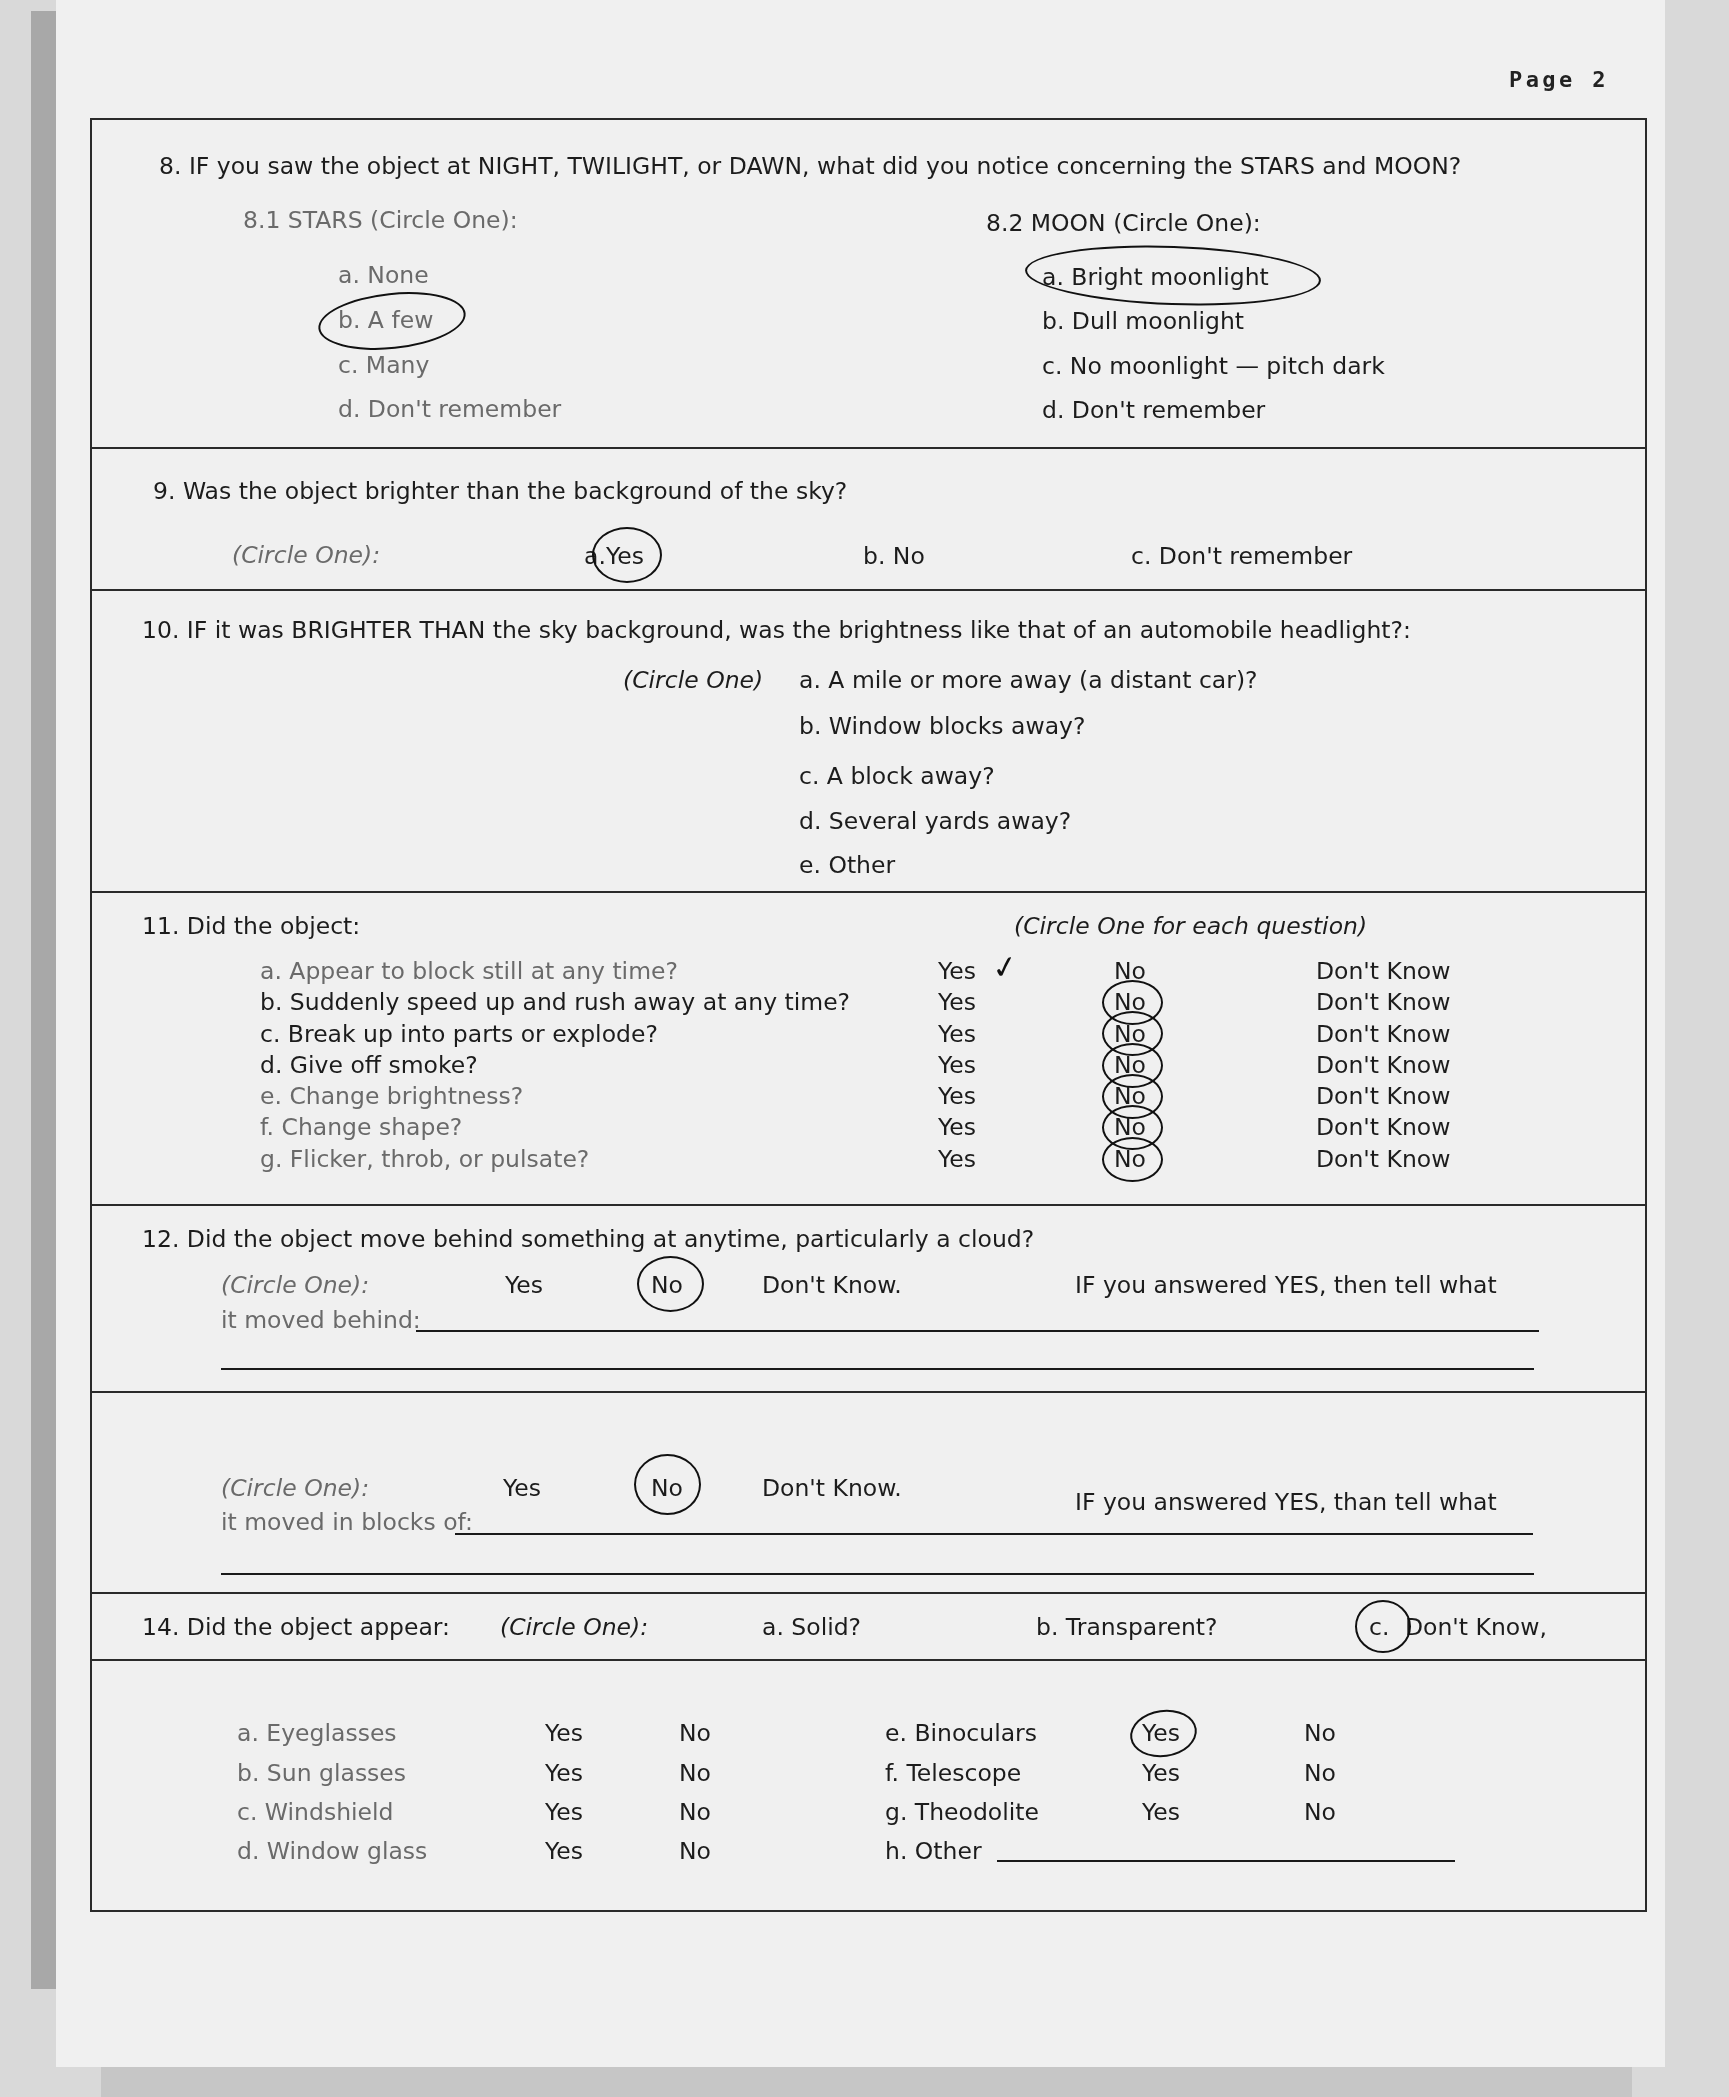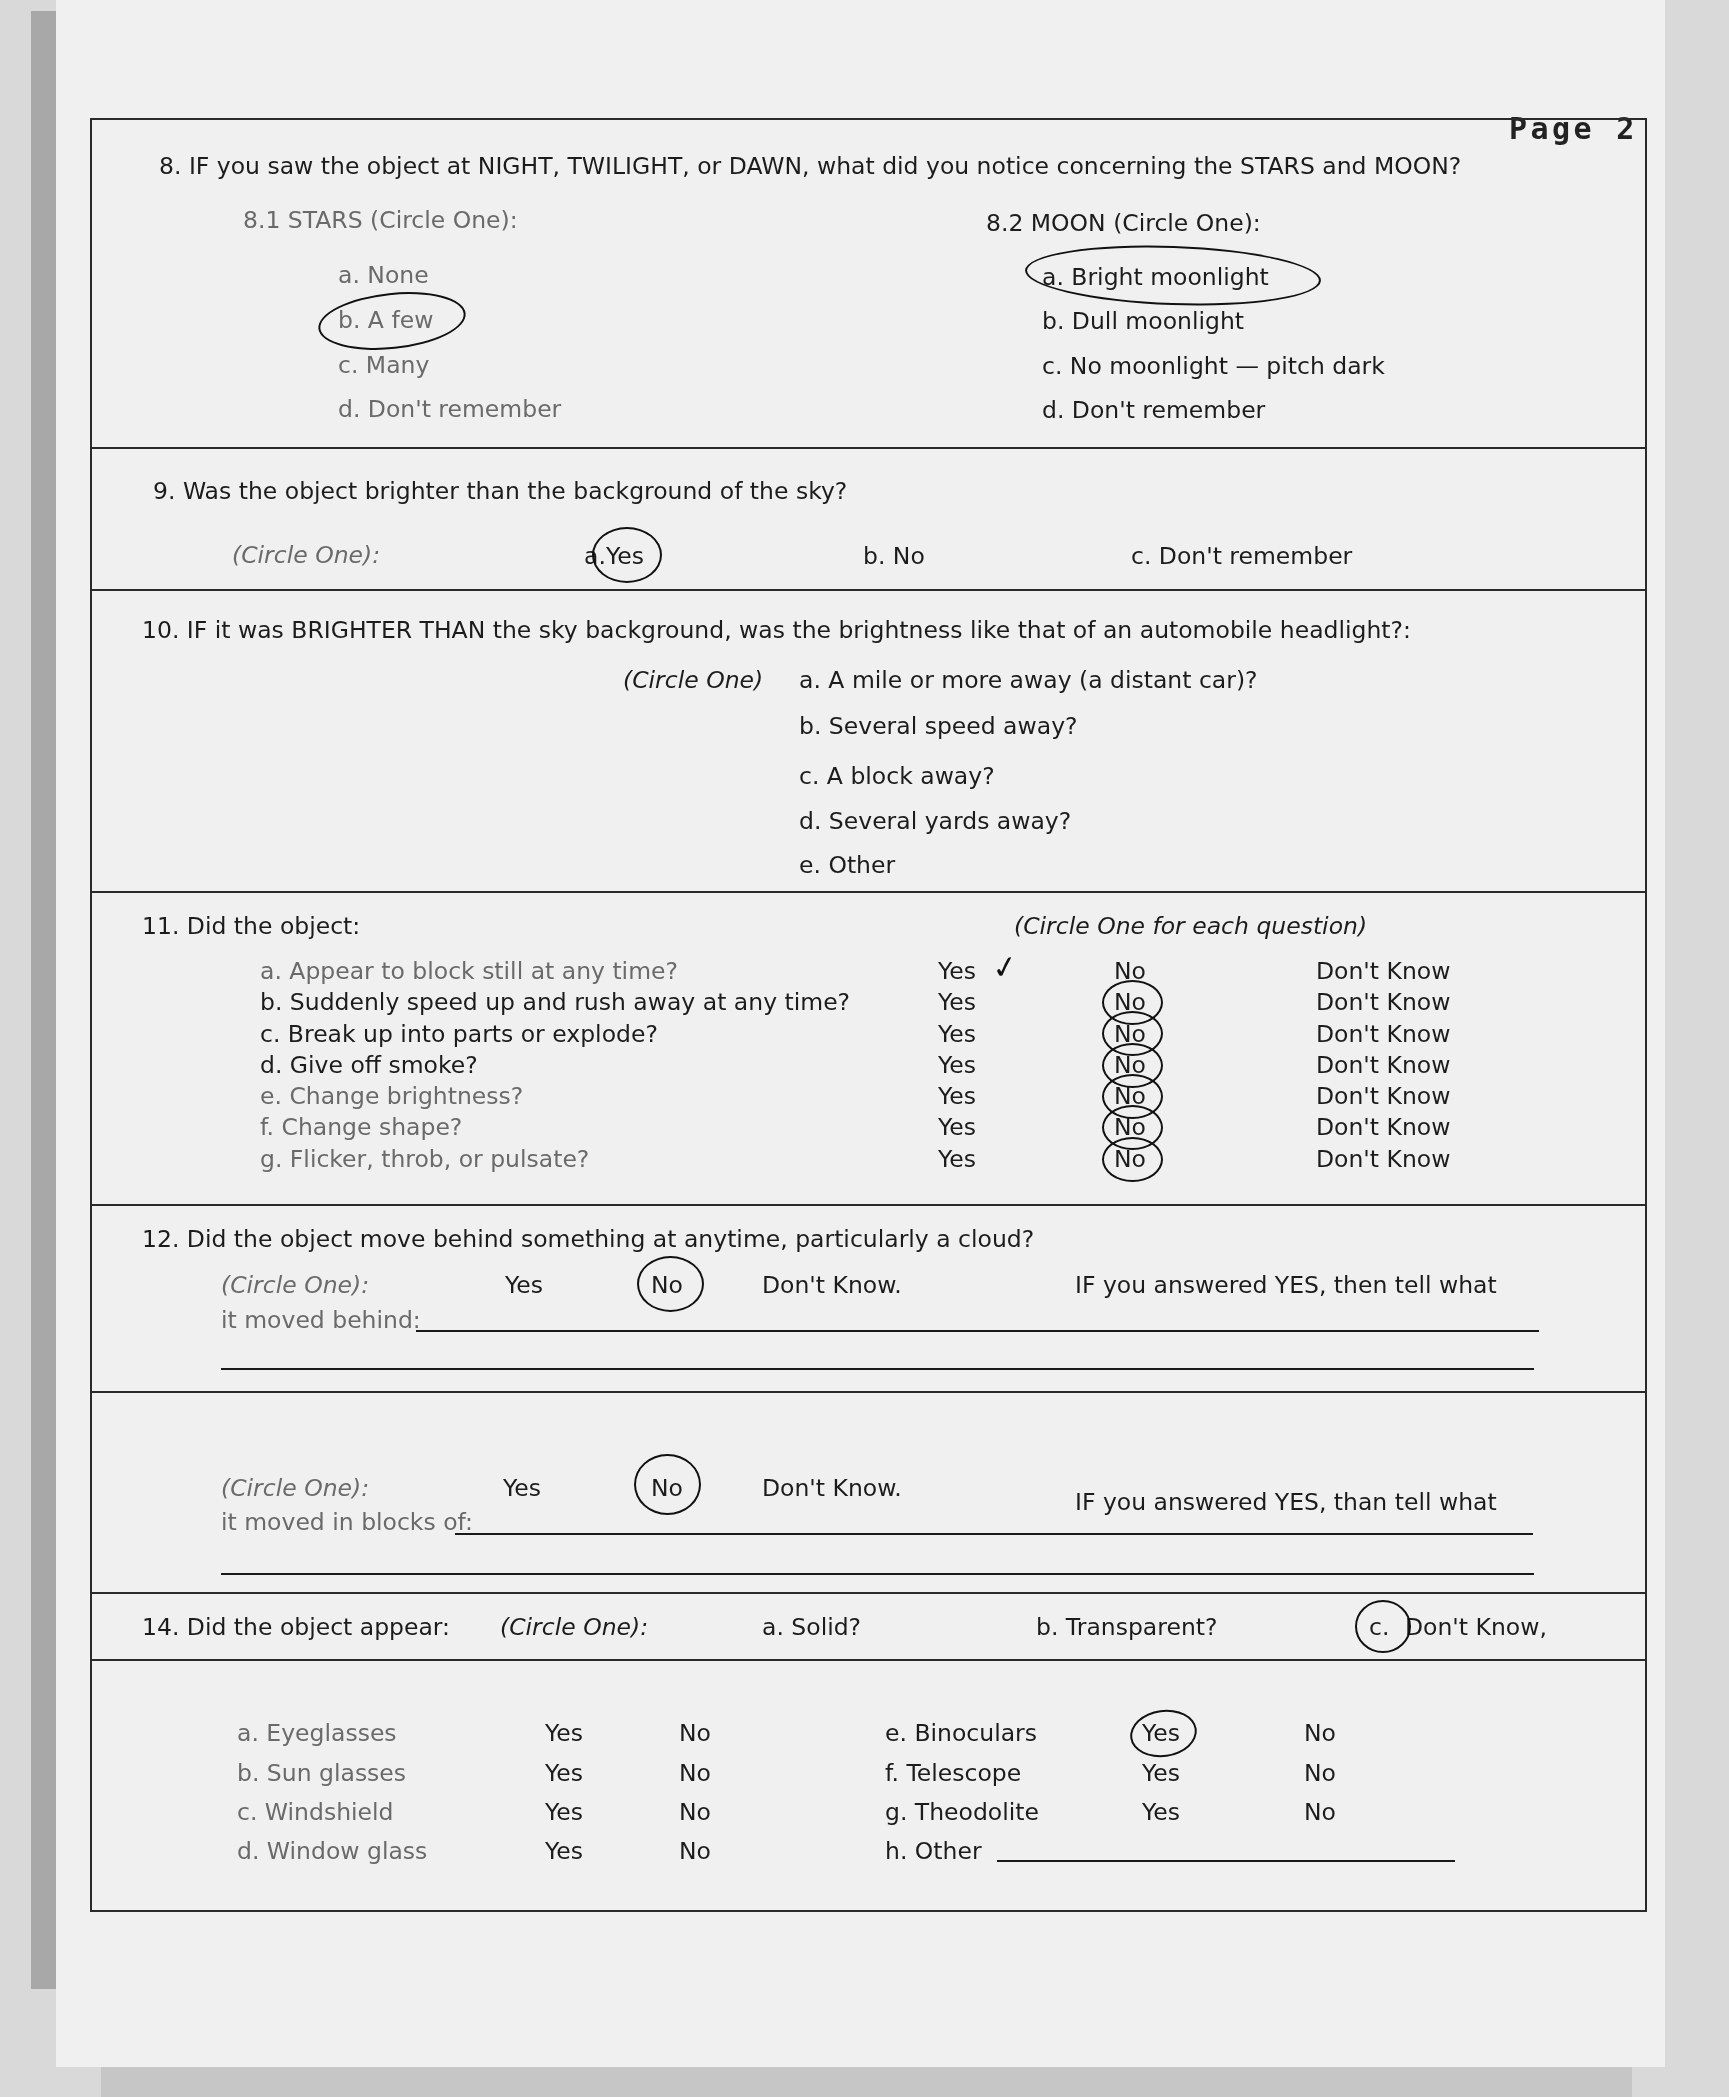--- a/index.html
+++ b/index.html
@@ -9,22 +9,22 @@
     font-family: "DejaVu Sans", sans-serif;
     color: #1c1c1c;
   }
   .scan-strip-left { position: absolute; left: 31px; top: 11.2px; width: 26px; height: 1978px; background: #a8a8a8; }
   .scan-strip-bottom { position: absolute; left: 101px; top: 2067px; width: 1531px; height: 30px; background: #c6c6c6; }
   .sheet {
     position: absolute; left: 56px; top: 0; width: 1609px; height: 2067px;
     background: #f0f0f0;
   }
   .page-num {
-    position: absolute; left: 1453px; top: 67px; font-size: 30px; font-weight: bold;
-    letter-spacing: 3.4px; font-family: "DejaVu Sans Mono", monospace; color: #222; margin-top: 44px;
+    position: absolute; left: 1453px; top: 67px; font-size: 22px; font-weight: bold;
+    letter-spacing: 3.4px; font-family: "DejaVu Sans Mono", monospace; color: #222;
   }
   .form {
     position: absolute; left: 34px; top: 118px; width: 1553px;
     border: 2.2px solid #2a2a2a; border-top-width: 2.8px;
   }
   .section { position: relative; border-top: 2.8px solid #2a2a2a; box-sizing: border-box; text-align: center; }
   .section:first-child { border-top: none; }
   .t { position: absolute; white-space: nowrap; font-size: 23.5px; line-height: 1; }
   .faint { color: #6a6a6a; }
   .it { font-style: italic; }
@@ -70,21 +70,21 @@
       <div class="t" style="left:514px;top:96px">Yes</div>
       <div class="circle-mark" style="left:500px;top:78px;width:70px;height:56px"></div>
       <div class="t" style="left:771px;top:96px">b.  No</div>
       <div class="t" style="left:1039px;top:96px">c.  Don't remember</div>
     </div>
 
     <div class="section" style="height:302px">
       <div class="t" style="left:50px;top:28px">10.  IF it was BRIGHTER THAN the sky background, was the brightness like that of an automobile headlight?:</div>
       <div class="t it" style="left:531px;top:78px">(Circle One)</div>
       <div class="t" style="left:707px;top:78px">a.  A mile or more away (a distant car)?</div>
-      <div class="t" style="left:707px;top:124px">b.  Several speed away?</div>
+      <div class="t" style="left:707px;top:124px">b.  Window blocks away?</div>
       <div class="t" style="left:707px;top:174px">c.  A block away?</div>
       <div class="t" style="left:707px;top:219px">d.  Several yards away?</div>
       <div class="t" style="left:707px;top:263px">e.  Other</div>
     </div>
 
     <div class="section" style="height:313px">
       <div class="t" style="left:50px;top:22.3px">11.  Did the object:</div>
       <div class="t it" style="left:922px;top:22.3px">(Circle One for each question)</div>
       <div id="q11-rows">
           <div class="t faint" style="left:168px;top:67px">a.  Appear to block still at any time?</div>

